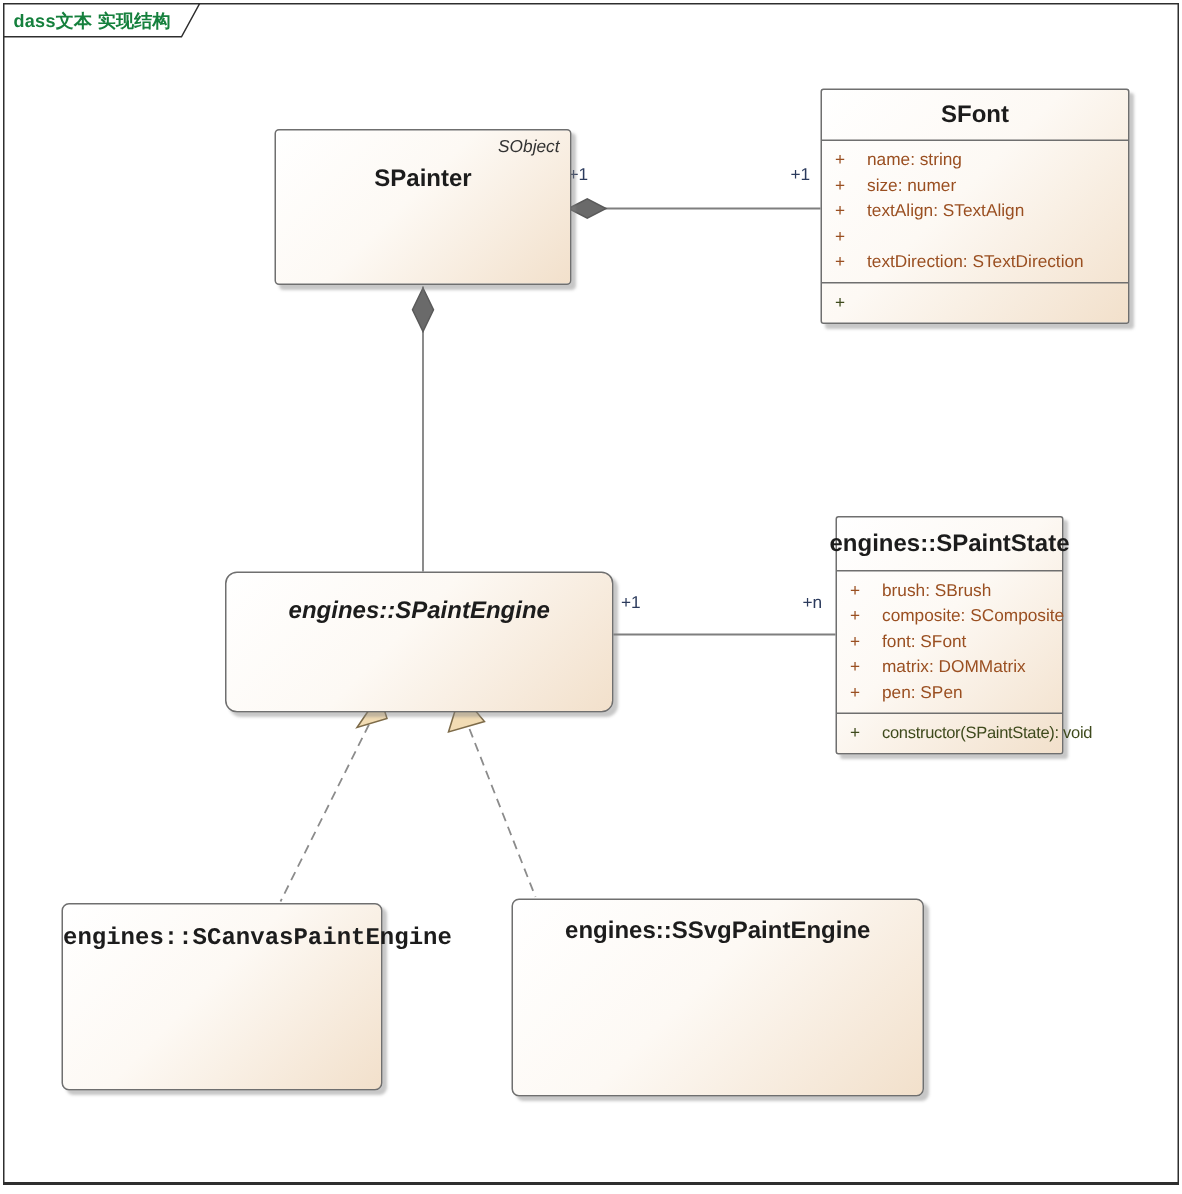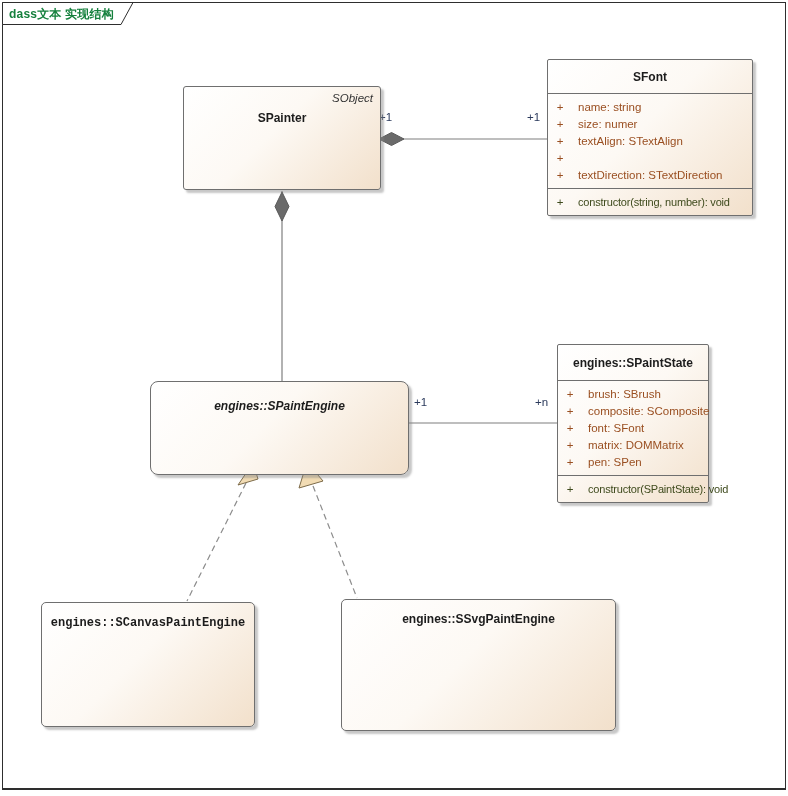--- a/index.html
+++ b/index.html
@@ -23,21 +23,21 @@
     background:linear-gradient(135deg,#ffffff 0%,#fdf9f4 45%,#f2e0cb 100%);
     box-shadow:3px 3px 2px rgba(130,130,130,0.45);
   }
   .box-spainter{left:183px;top:86px;width:198px;height:104px;border-radius:3px;}
   .box-sfont{left:547px;top:59px;width:206px;height:157px;border-radius:2px;display:flex;flex-direction:column;}
   .box-spaintstate{left:557px;top:344px;width:152px;height:159px;border-radius:2px;display:flex;flex-direction:column;}
   .box-spaintengine{left:150px;top:381px;width:259px;height:94px;border-radius:8px;}
   .box-scanvas{left:41px;top:602px;width:214px;height:125px;border-radius:5px;}
   .box-ssvg{left:341px;top:599px;width:275px;height:132px;border-radius:5px;}
   .cls-title{
-    text-align:center;font-size:12px;font-weight:bold;color:#1c1c1c;white-space:nowrap;
+    text-align:center;font-size:16px;font-weight:bold;color:#1c1c1c;white-space:nowrap;
   }
   .stereotype{
     position:absolute;top:5px;right:7px;font-style:italic;font-size:11.5px;color:#333;
   }
   .pad-title-24{padding-top:24px;}
   .pad-title-17{padding-top:17px;}
   .pad-title-13{padding-top:13px;font-family:Liberation Mono, monospace;}
   .pad-title-12{padding-top:12px;}
   .italic{font-style:italic;}
   .compartment-title{display:flex;align-items:center;justify-content:center;}
@@ -114,21 +114,20 @@
       <span class="vis">+</span>
     </div>
     <div class="member-row attr-row">
       <span class="vis">+</span>
       <span class="txt">textDirection: STextDirection</span>
     </div>
   </div>
   <div class="compartment">
     <div class="member-row op-row">
       <span class="vis">+</span>
-      <span class="txt">constructor(string, number): void</span>
     </div>
   </div>
 </div>
 
 <div class="uml-box box-spaintstate">
   <div class="compartment-title spaintstate-title">
     <span class="cls-title">engines::SPaintState</span>
   </div>
   <div class="compartment" style="flex:1;">
     <div class="member-row attr-row">

